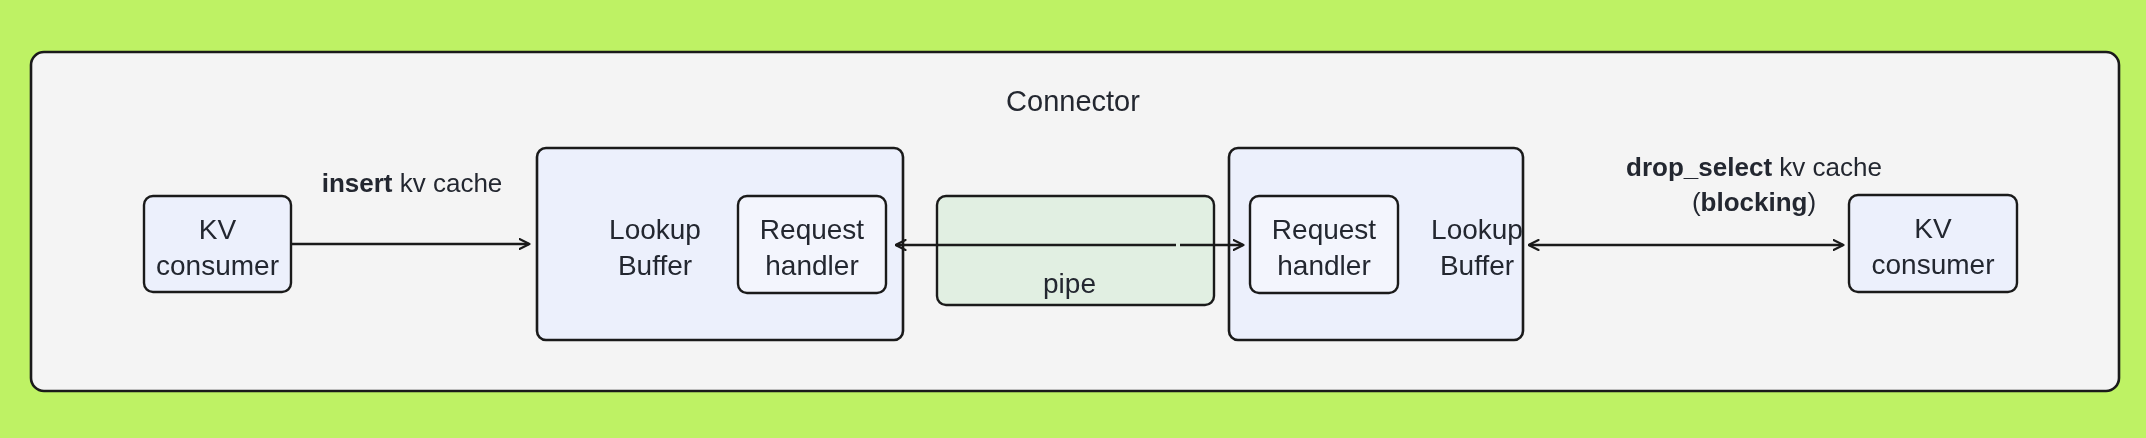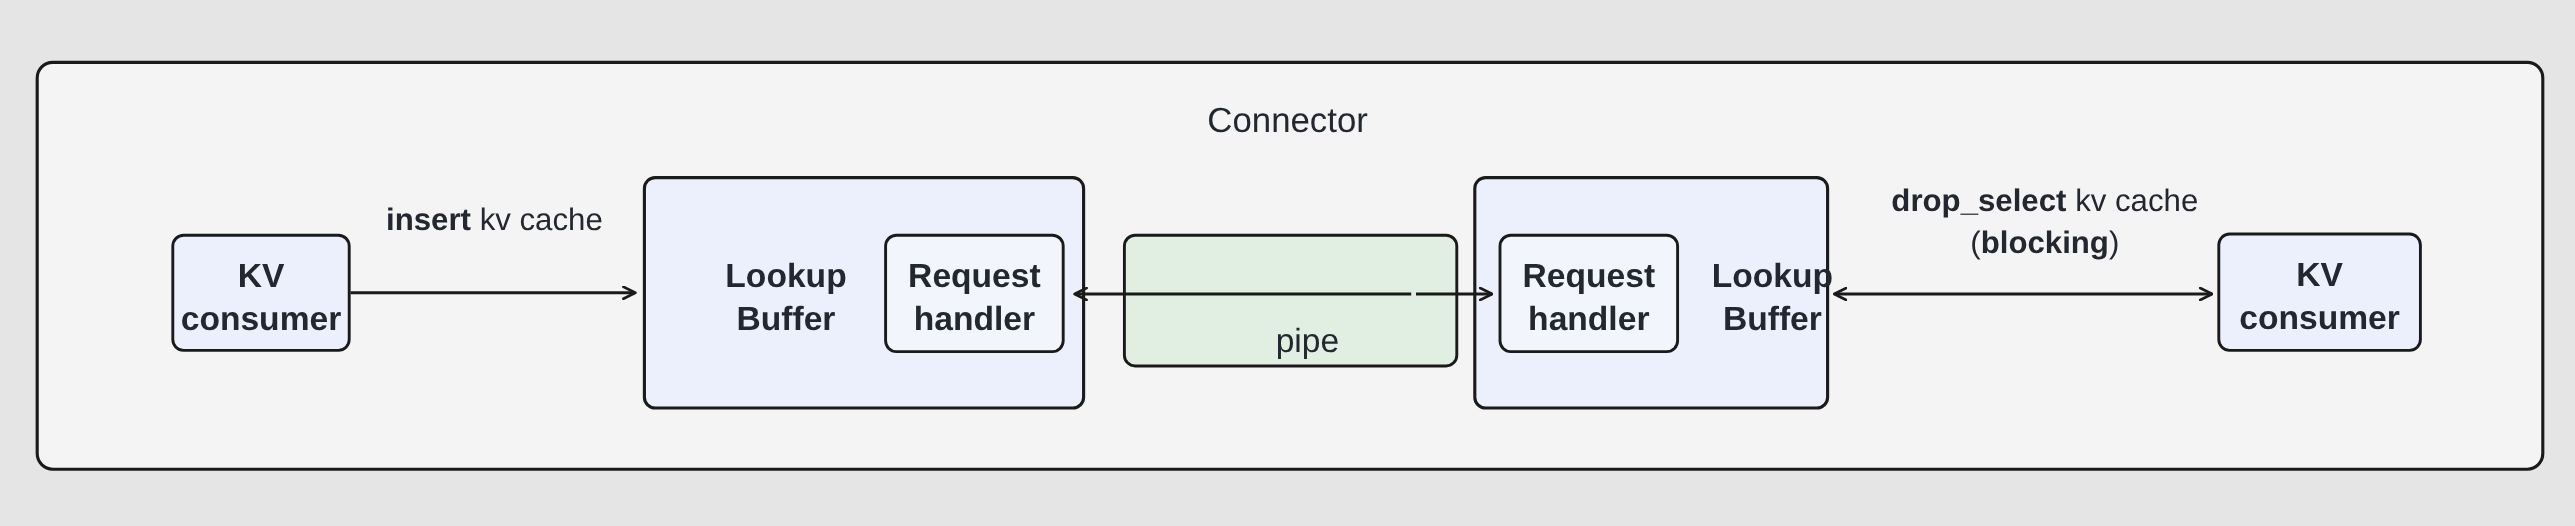--- a/index.html
+++ b/index.html
@@ -7,38 +7,38 @@
     padding: 0;
     background: #ffffff;
   }
   body {
     font-family: "Liberation Sans", sans-serif;
   }
   #stage {
     position: relative;
     width: 2146px;
     height: 438px;
-    background: #e5e5e5;
+    background: #bef264;
     overflow: hidden;
   }
   #stage svg {
     position: absolute;
     left: 0;
     top: 0;
   }
   
   .lbl {
     position: absolute;
     color: #232730;
     text-align: center;
     line-height: 1.30;
     white-space: nowrap;
     pointer-events: none;
   }
-  .lbl.multi { white-space: normal; font-weight: bold; }
+  .lbl.multi { white-space: normal; }
 
   #connector-title {
     left: 0; right: 0;
     top: 83px;
     font-size: 29px;
     color: #232730;
   }
   .box-label {
     font-size: 28px;
   }
@@ -48,33 +48,33 @@
   #kv-consumer-label { left: 1849px; top: 211px; width: 168px; }
   
   #lookup-buffer-left-label { left: 580px; top: 212px; width: 150px; }
   
   #request-handler-left-label { left: 738px; top: 212px; width: 148px; }
   
   #request-handler-right-label { left: 1250px; top: 212px; width: 148px; }
   
   #lookup-buffer-right-label { left: 1402px; top: 212px; width: 150px; }
   
-  #pipe-label { left: 937px; top: 266px; width: 265px; font-size: 28px; padding-left: 20px; }
+  #pipe-label { left: 937px; top: 266px; width: 265px; font-size: 28px; }
 
   
   .edge-caption {
     position: absolute;
     font-size: 26px;
     color: #232730;
     text-align: center;
     line-height: 1.34;
     pointer-events: none;
   }
   #insert-caption { left: 288px; top: 166px; width: 248px; }
-  #drop-select-caption { left: 1546px; top: 150px; width: 316px; }
+  #drop-select-caption { left: 1596px; top: 150px; width: 316px; }
   .bold { font-weight: bold; }
 </style>
 </head>
 <body>
 
 <div id="stage">
 
   <svg width="2146" height="438" viewBox="0 0 2146 438" aria-hidden="true">
     <defs>
       <marker id="arrowRight" viewBox="0 0 12 12" refX="10.5" refY="6" markerWidth="12" markerHeight="12" orient="auto-start-reverse" markerUnits="userSpaceOnUse">

